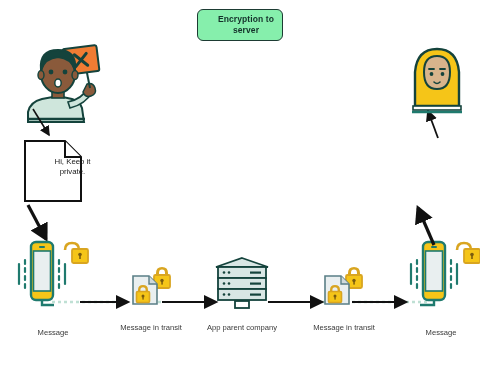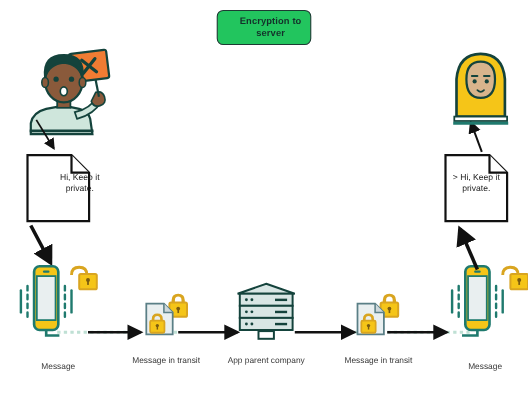--- a/index.html
+++ b/index.html
@@ -18,21 +18,21 @@
     overflow: hidden;
   }
   .abs { position: absolute; }
 
   
   #title-chip {
     left: 197px;
     top: 9px;
     width: 86px;
     height: 32px;
-    background: #22c55e;
+    background: #86efac;
     border: 1.5px solid #1d3b33;
     border-radius: 6px;
     display: flex;
     align-items: center;
     justify-content: center;
     text-align: center;
     box-sizing: border-box;
     padding-left: 12px;
   }
   #title-chip .txt {
@@ -298,27 +298,20 @@
     <svg width="42" height="45" viewBox="0 0 42 45">
       <defs>
         <marker id="ah-up" markerWidth="6" markerHeight="6" refX="4.6" refY="3" orient="auto">
           <path d="M0,0 L5.6,3 L0,6 z" fill="#111111"></path>
         </marker>
       </defs>
       <line x1="22" y1="42" x2="6" y2="5" stroke="#111111" stroke-width="3.2" marker-end="url(#ah-up)"></line>
     </svg>
   </div>
 
-  <div class="abs note" style="left:404px; top:140px; width:58px; height:62px;">
-    <svg class="abs" style="left:0; top:0;" width="58" height="62" viewBox="0 0 58 62">
-      <path d="M1 1 L41 1 L57 17 L57 61 L1 61 Z" fill="#ffffff" stroke="#111111" stroke-width="2"></path>
-      <path d="M41 1 L41 17 L57 17" fill="#ffffff" stroke="#111111" stroke-width="2"></path>
-    </svg>
-    <div class="txt">&gt; Hi, Keep it private.</div>
-  </div>
 
   <div class="abs" style="left:420px; top:108px; width:40px; height:34px;">
     <svg width="40" height="34" viewBox="0 0 40 34">
       <defs>
         <marker id="ah-thin2" markerWidth="7" markerHeight="7" refX="5.5" refY="3.2" orient="auto">
           <path d="M0,0 L6.5,3.2 L0,6.4 z" fill="#111111"></path>
         </marker>
       </defs>
       <line x1="18" y1="30" x2="8" y2="3" stroke="#111111" stroke-width="1.8" marker-end="url(#ah-thin2)"></line>
     </svg>

